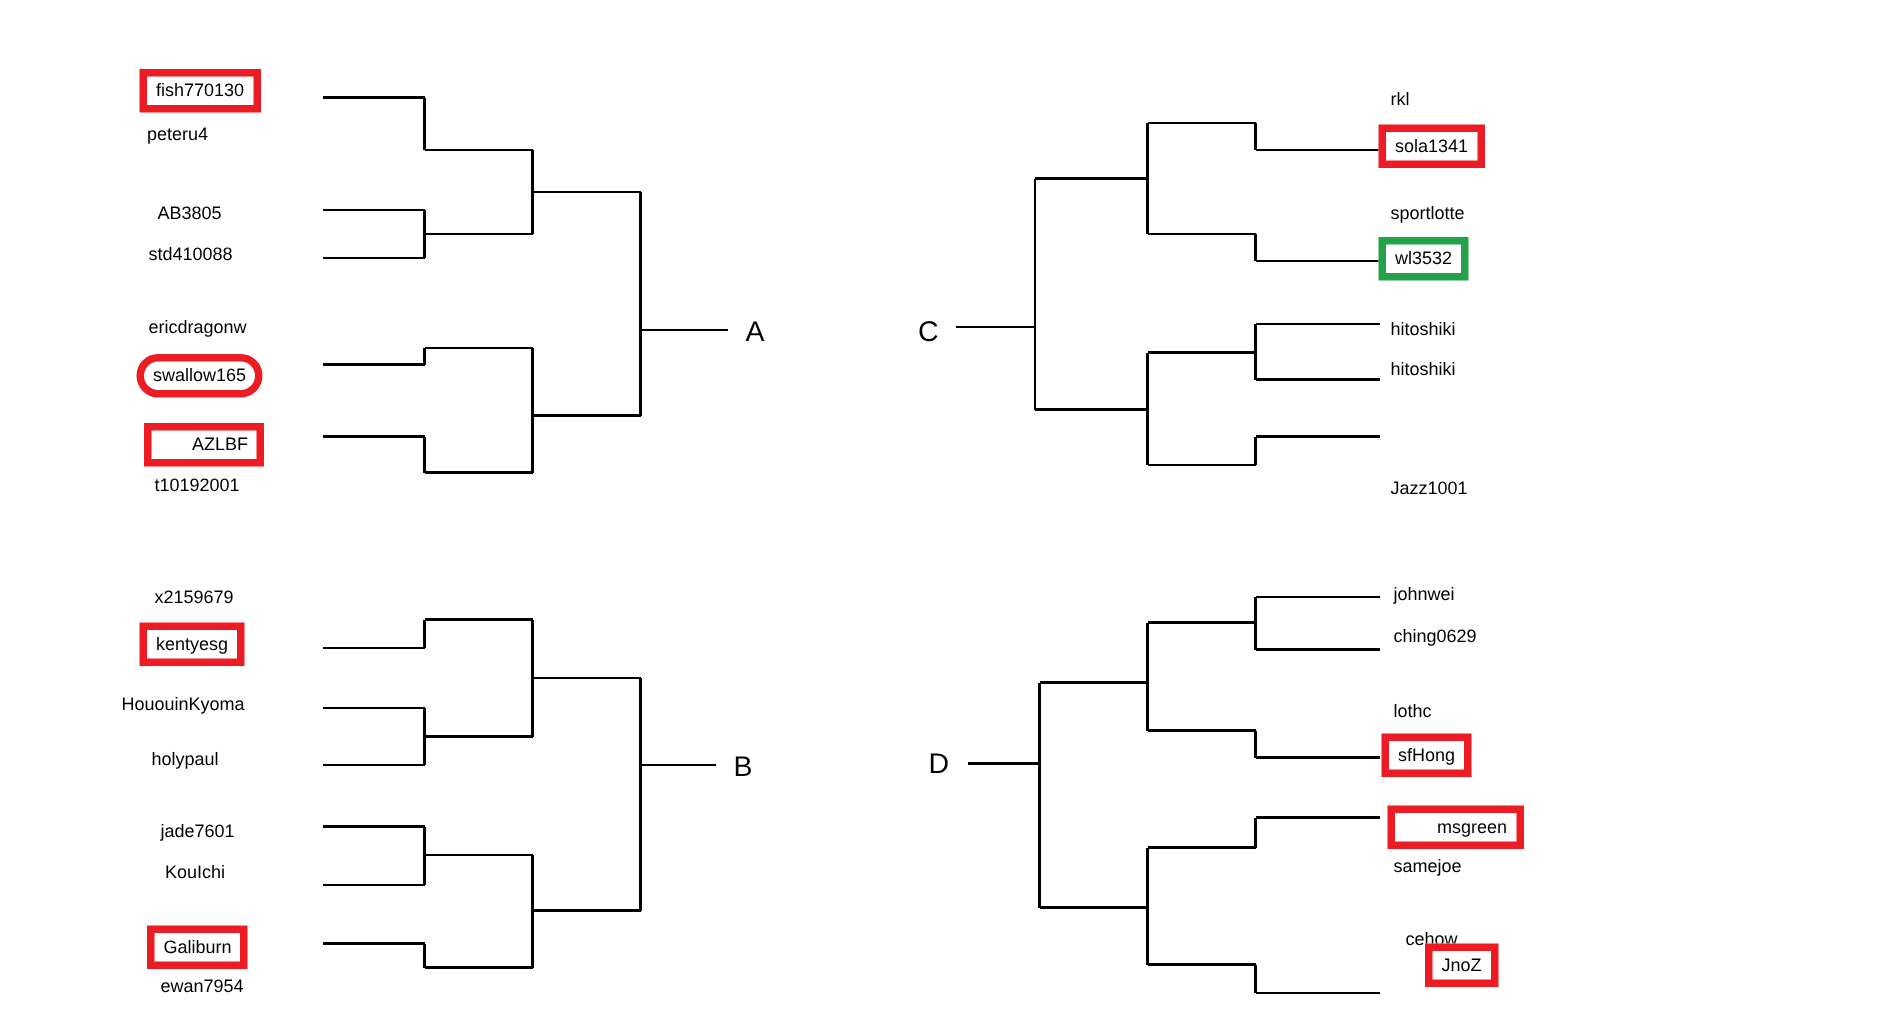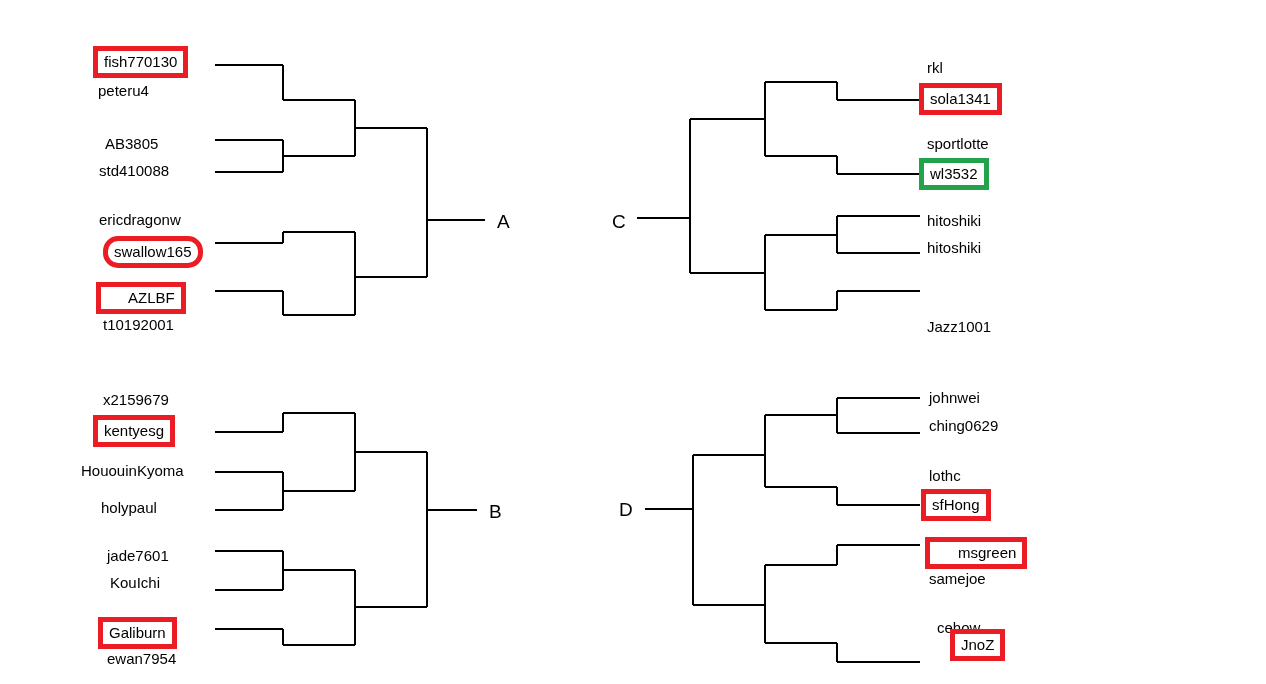--- a/index.html
+++ b/index.html
@@ -20,21 +20,21 @@
   }
   #lines {
     position: absolute;
     left: 0;
     top: 0;
     width: 1266px;
     height: 684px;
   }
   .lbl {
     position: absolute;
-    font-size: 15px;
+    font-size: 12px;
     line-height: 1;
     color: #000000;
     white-space: nowrap;
     font-family: "Liberation Sans", sans-serif;
   }
   .lbl.plain {
     padding: 0;
   }
   .lbl.boxed {
     padding: 3px 6px 4px 6px;
@@ -178,21 +178,21 @@
   <div class="grp-letter" style="left:497px; top:212px;">A</div>
   <div class="grp-letter" style="left:489px; top:502px;">B</div>
   <div class="grp-letter" style="left:612px; top:212px;">C</div>
   <div class="grp-letter" style="left:619px; top:500px;">D</div>
 
   <div class="lbl boxed red" style="left:93px; top:46px;">fish770130</div>
   <div class="lbl plain" style="left:98px; top:83px;">peteru4</div>
   <div class="lbl plain" style="left:105px; top:136px;">AB3805</div>
   <div class="lbl plain" style="left:99px; top:163px;">std410088</div>
   <div class="lbl plain" style="left:99px; top:212px;">ericdragonw</div>
-  <div class="lbl boxed red" style="left:103px; top:236px;border-radius:15px;">swallow165</div>
+  <div class="lbl boxed red" style="left:91px; top:236px;border-radius:15px;">swallow165</div>
   <div class="lbl boxed red" style="left:96px; top:282px;padding-left:27px;">AZLBF</div>
   <div class="lbl plain" style="left:103px; top:317px;">t10192001</div>
 
   <div class="lbl plain" style="left:103px; top:392px;">x2159679</div>
   <div class="lbl boxed red" style="left:93px; top:415px;">kentyesg</div>
   <div class="lbl plain" style="left:81px; top:463px;">HououinKyoma</div>
   <div class="lbl plain" style="left:101px; top:500px;">holypaul</div>
   <div class="lbl plain" style="left:107px; top:548px;">jade7601</div>
   <div class="lbl plain" style="left:110px; top:575px;">KouIchi</div>
   <div class="lbl boxed red" style="left:98px; top:617px;">Galiburn</div>

